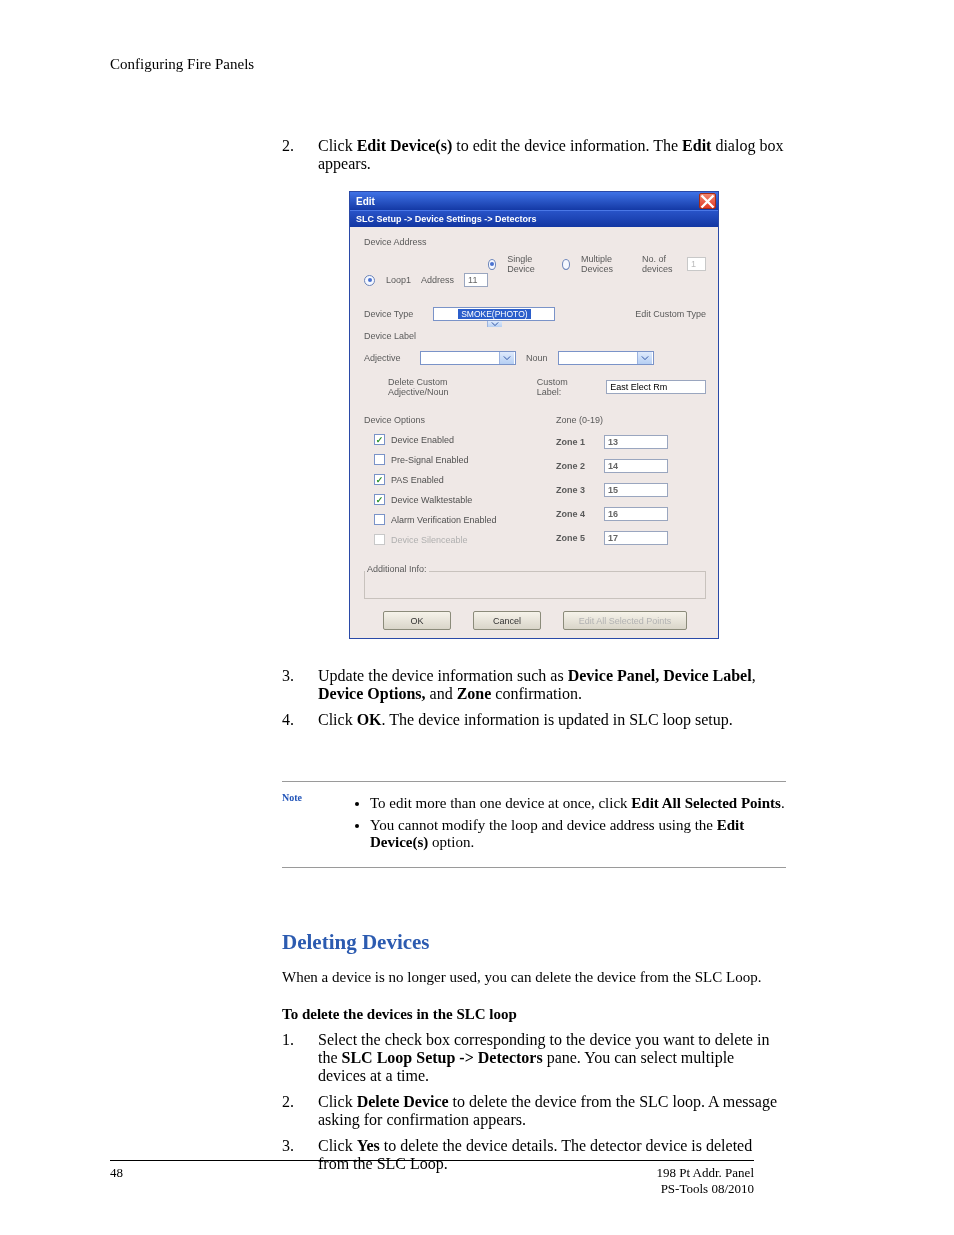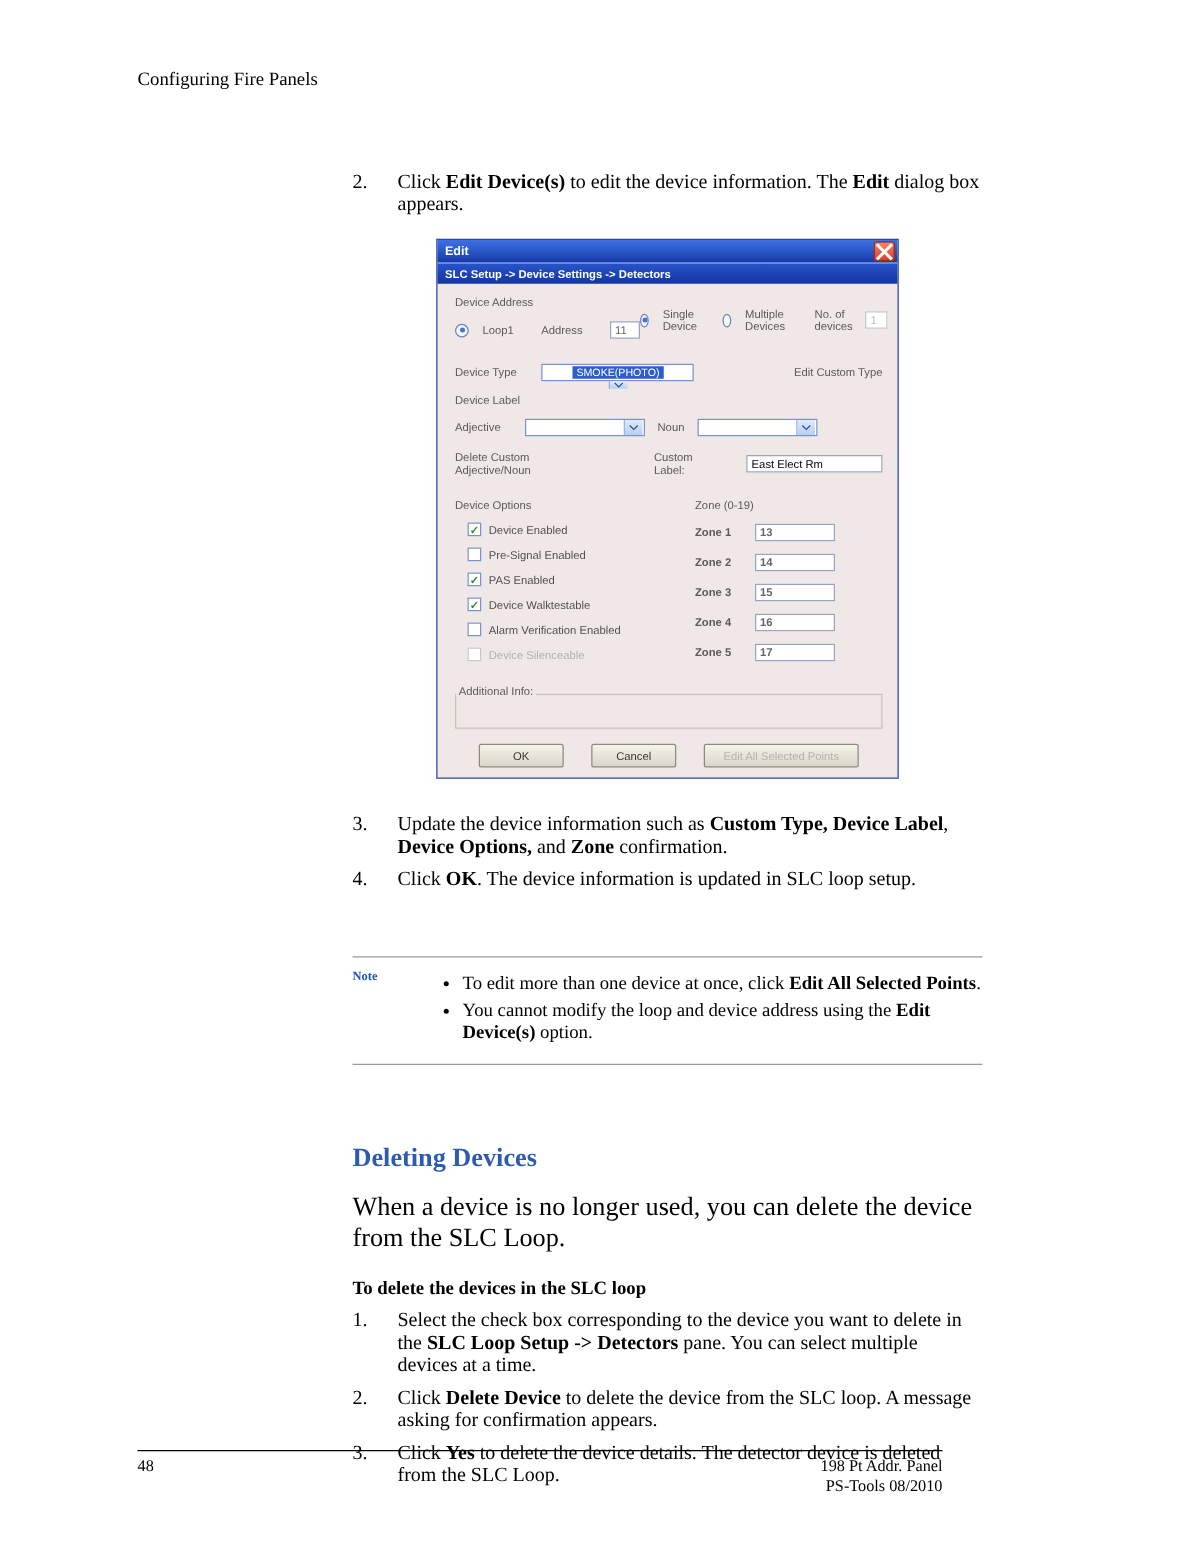--- a/index.html
+++ b/index.html
@@ -220,21 +220,21 @@
     margin-top: 10px;
   }
 
   
   .h2 {
     color: var(--heading-blue);
     font-size: 21px;
     font-weight: bold;
     margin: 62px 0 14px 0;
   }
-  .para { margin: 12px 0; font-size: 21px; font-family: Liberation Serif, serif; }
+  .para { margin: 12px 0; font-size: 15px; font-family: Liberation Serif, serif; }
   .subhead { font-weight: bold; margin-top: 20px; font-size: 15px; }
 
   
   .footer {
     position: absolute;
     left: 110px;
     right: 100px;
     bottom: 38px;
     border-top: 1px solid #000;
     display: flex;
@@ -270,21 +270,21 @@
               </svg>
           </div>
         </div>
         <div class="crumb">SLC Setup -&gt; Device Settings -&gt; Detectors</div>
 
         <div class="dlg-body">
 
           <div class="device-top">
             <div>
               <div class="lbl">Device Address</div>
-              <div class="row" style="margin-top:10px; gap:22px;align-items:center;">
+              <div class="row" style="margin-top:26px; gap:10px;align-items:center;">
                 <span class="inline-gap">
                   <span class="radio">
                       <span class="dot"></span>
                     </span>
                   <span class="lbl">Loop1</span>
                 </span>
                 <span class="lbl">Address</span>
                 <span class="num-input">11</span>
               </div>
             </div>
@@ -335,21 +335,21 @@
             <div class="select blank" style="width:96px;">
               <span class="sel-val"></span>
               <span class="chev">
                   <svg viewBox="0 0 10 6">
                     <path d="M1 1 L5 5 L9 1" fill="none" stroke="#2a4ea0" stroke-width="1.2"></path>
                   </svg>
                 </span>
             </div>
           </div>
 
-          <div class="row" style="gap:22px; margin-top:12px;">
+          <div class="row" style="gap:22px; margin-top:12px;margin-left:24px;">
             <span class="lbl">Delete Custom Adjective/Noun</span>
             <span style="width:6px;"></span>
             <span class="lbl">Custom Label:</span>
             <span class="input" style="width:120px;">East Elect Rm</span>
           </div>
 
           <div class="options-zone">
             <div class="options-col">
               <div class="lbl">Device Options</div>
               <div style="margin-left:10px; margin-top:6px;">
@@ -414,21 +414,21 @@
             <div class="btn wide disabled">Edit All Selected Points</div>
           </div>
 
         </div>
       </div>
     </div>
 
     <div class="ol-step">
       <div class="num">3.</div>
       <div>
-        <span>Update the device information such as </span><span class="b">Custom Type, Device Label</span><span>, </span><span class="b">Device Options,</span><span> and </span><span class="b">Zone</span><span> confirmation.</span>
+        <span>Update the device information such as </span><span class="b">Device Panel, Device Label</span><span>, </span><span class="b">Device Options,</span><span> and </span><span class="b">Zone</span><span> confirmation.</span>
       </div>
     </div>
 
     <div class="ol-step">
       <div class="num">4.</div>
       <div>
         <span>Click </span><span class="b">OK</span><span>. The device information is updated in SLC loop setup.</span>
       </div>
     </div>
 

